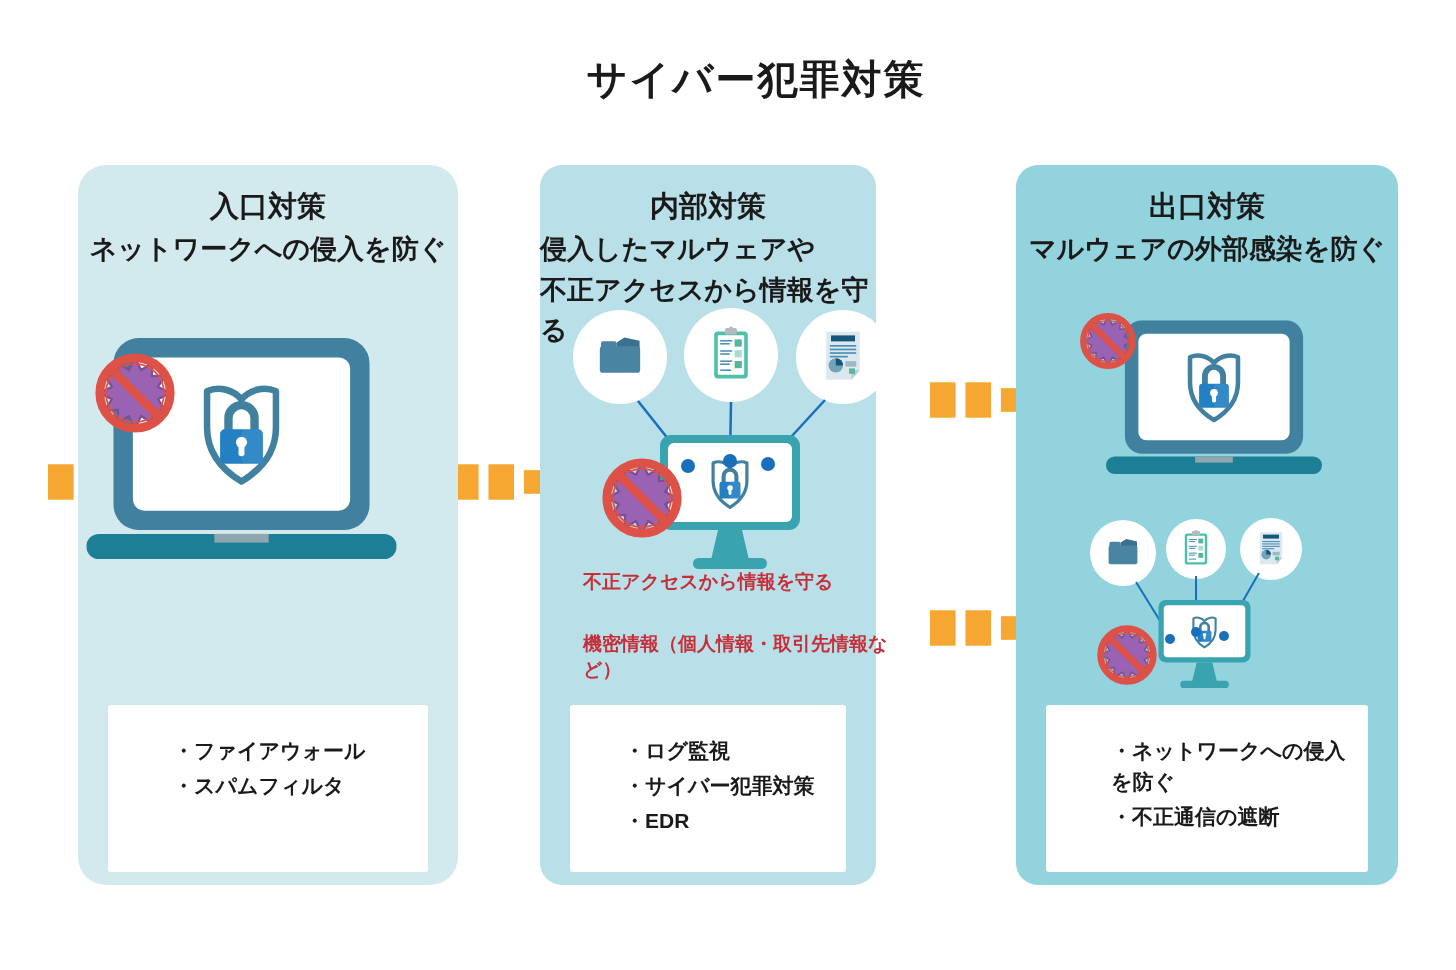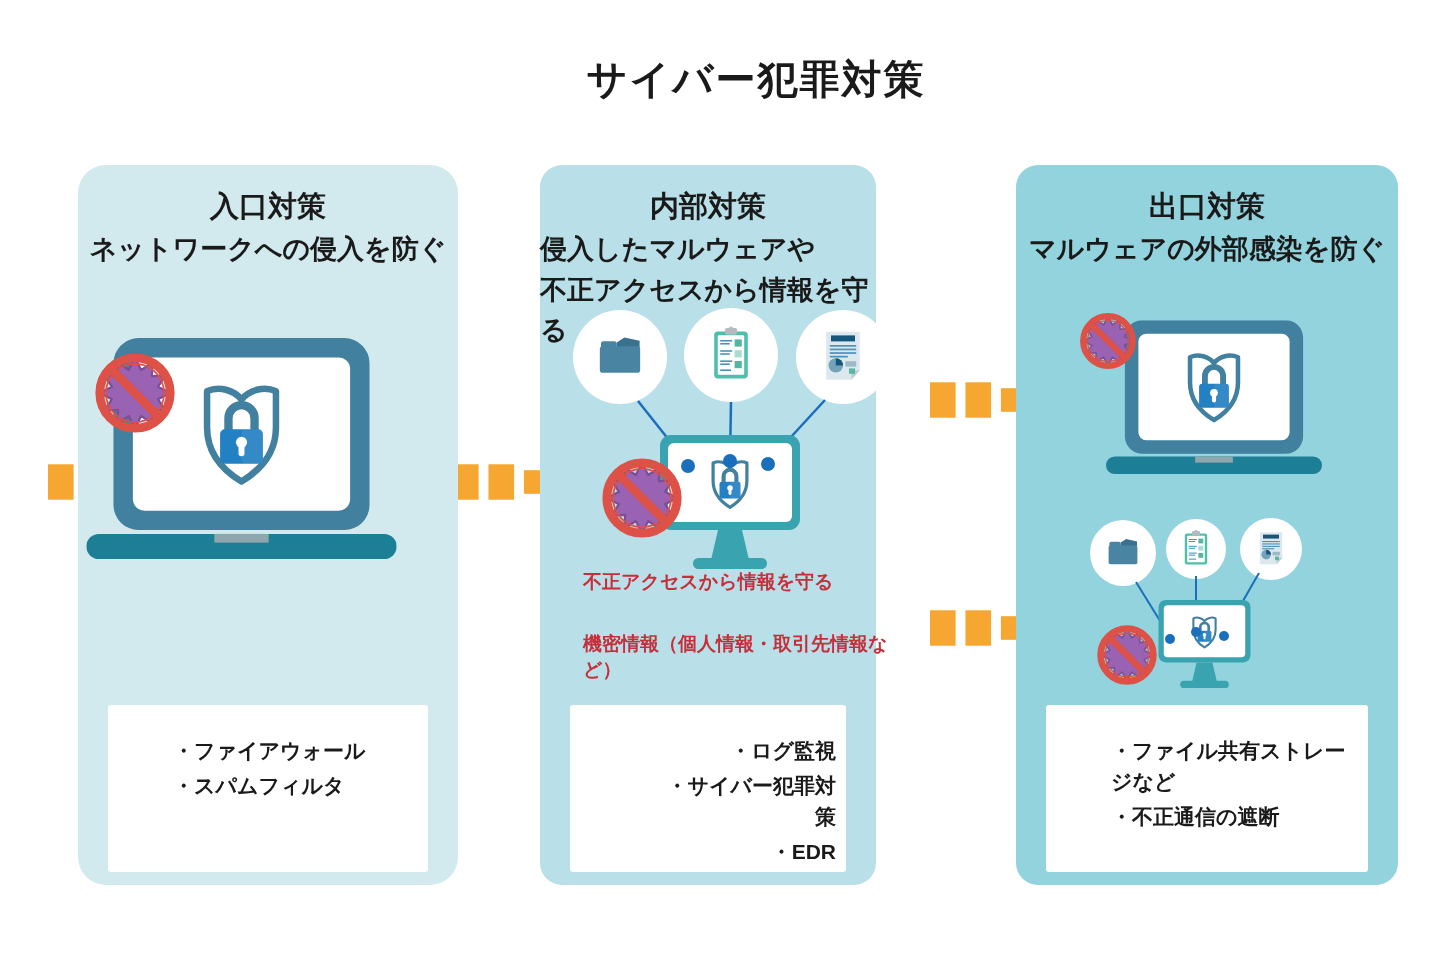--- a/index.html
+++ b/index.html
@@ -25,21 +25,21 @@
   .panel-subtitle {
     position:absolute; top:64px; left:0; width:100%;
     text-align:center; font-size:27px; font-weight:bold; line-height:1.5;
   }
   .panel-subtitle span { display:inline-block; text-align:left; white-space:pre-line; }
   .measures-box {
     position:absolute; left:30px; right:30px; top:540px; height:167px;
     background:#ffffff; border-radius:3px;
   }
   .measures-list { padding:30px 10px 0 38px; font-size:21px; font-weight:bold; line-height:1.48; }
-  .panel-2 .measures-list { padding-left:60px;text-align:right; }
+  .panel-2 .measures-list { padding-left:27px; }
   .measure-item { margin-bottom:4px;margin-left:27px; }
   .caption-red {
     position:absolute; left:43px; width:330px;
     font-size:19px; font-weight:bold; color:#c62f39;
   }
   .cap1 { top:404px; }
   .cap2 { top:434px;margin-top:32px; }
 </style>
 </head>
 <body>
@@ -231,19 +231,19 @@
       <g fill="#1a6fbd">
         <circle cx="154" cy="129" r="5"></circle>
         <circle cx="180" cy="122" r="5"></circle>
         <circle cx="208" cy="126" r="5"></circle>
       </g>
       <use href="#sym-virus-ban" x="78" y="112" width="66" height="66"></use>
     </svg>
 
     <div class="measures-box">
       <div class="measures-list">
-        <div class="measure-item">・ファイル共有ストレージなど</div>
+        <div class="measure-item">・ネットワークへの侵入を防ぐ</div>
         <div class="measure-item">・不正通信の遮断</div>
       </div>
     </div>
   </div>
 
 </div>
 
 </body></html>

